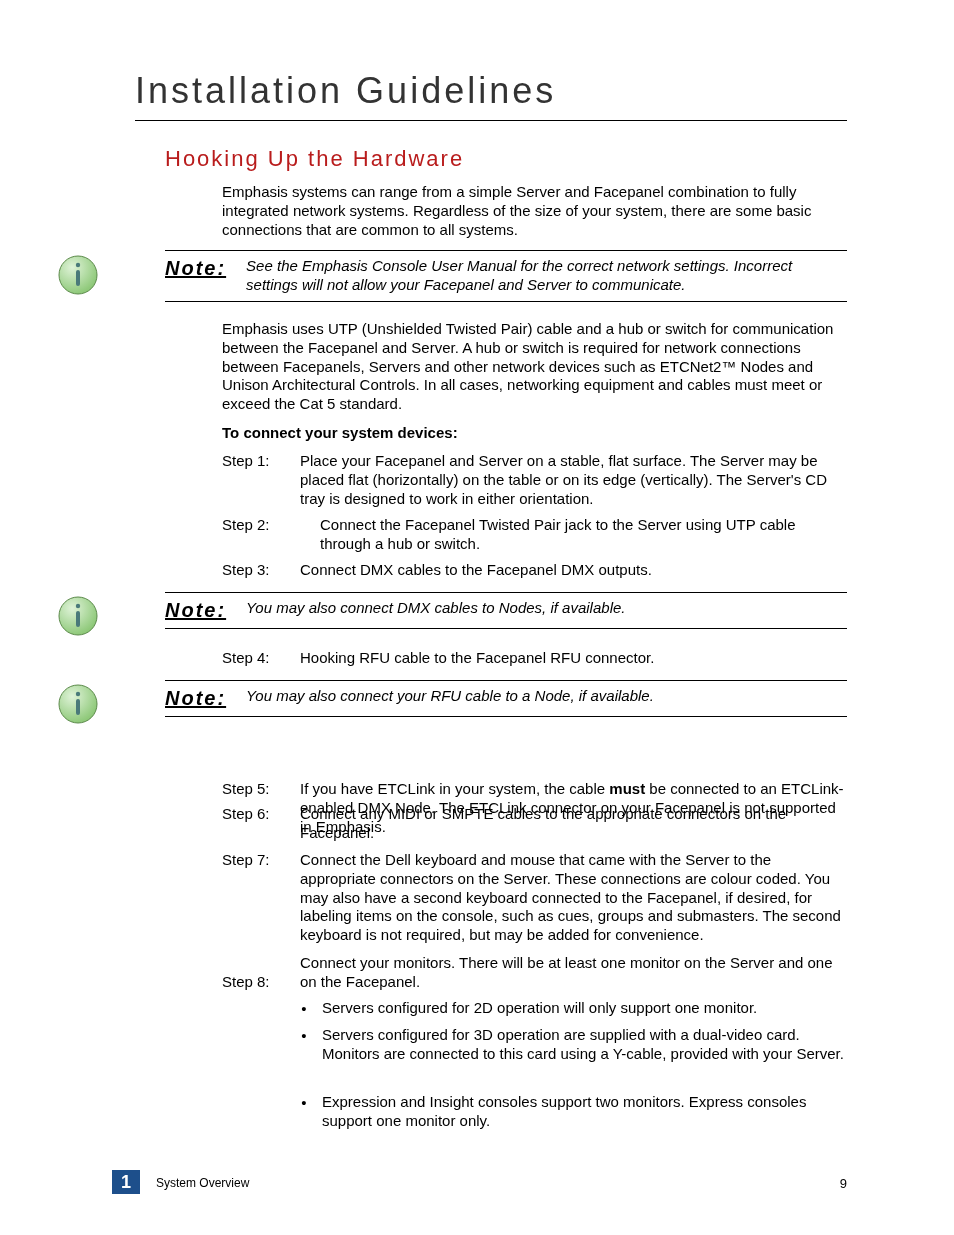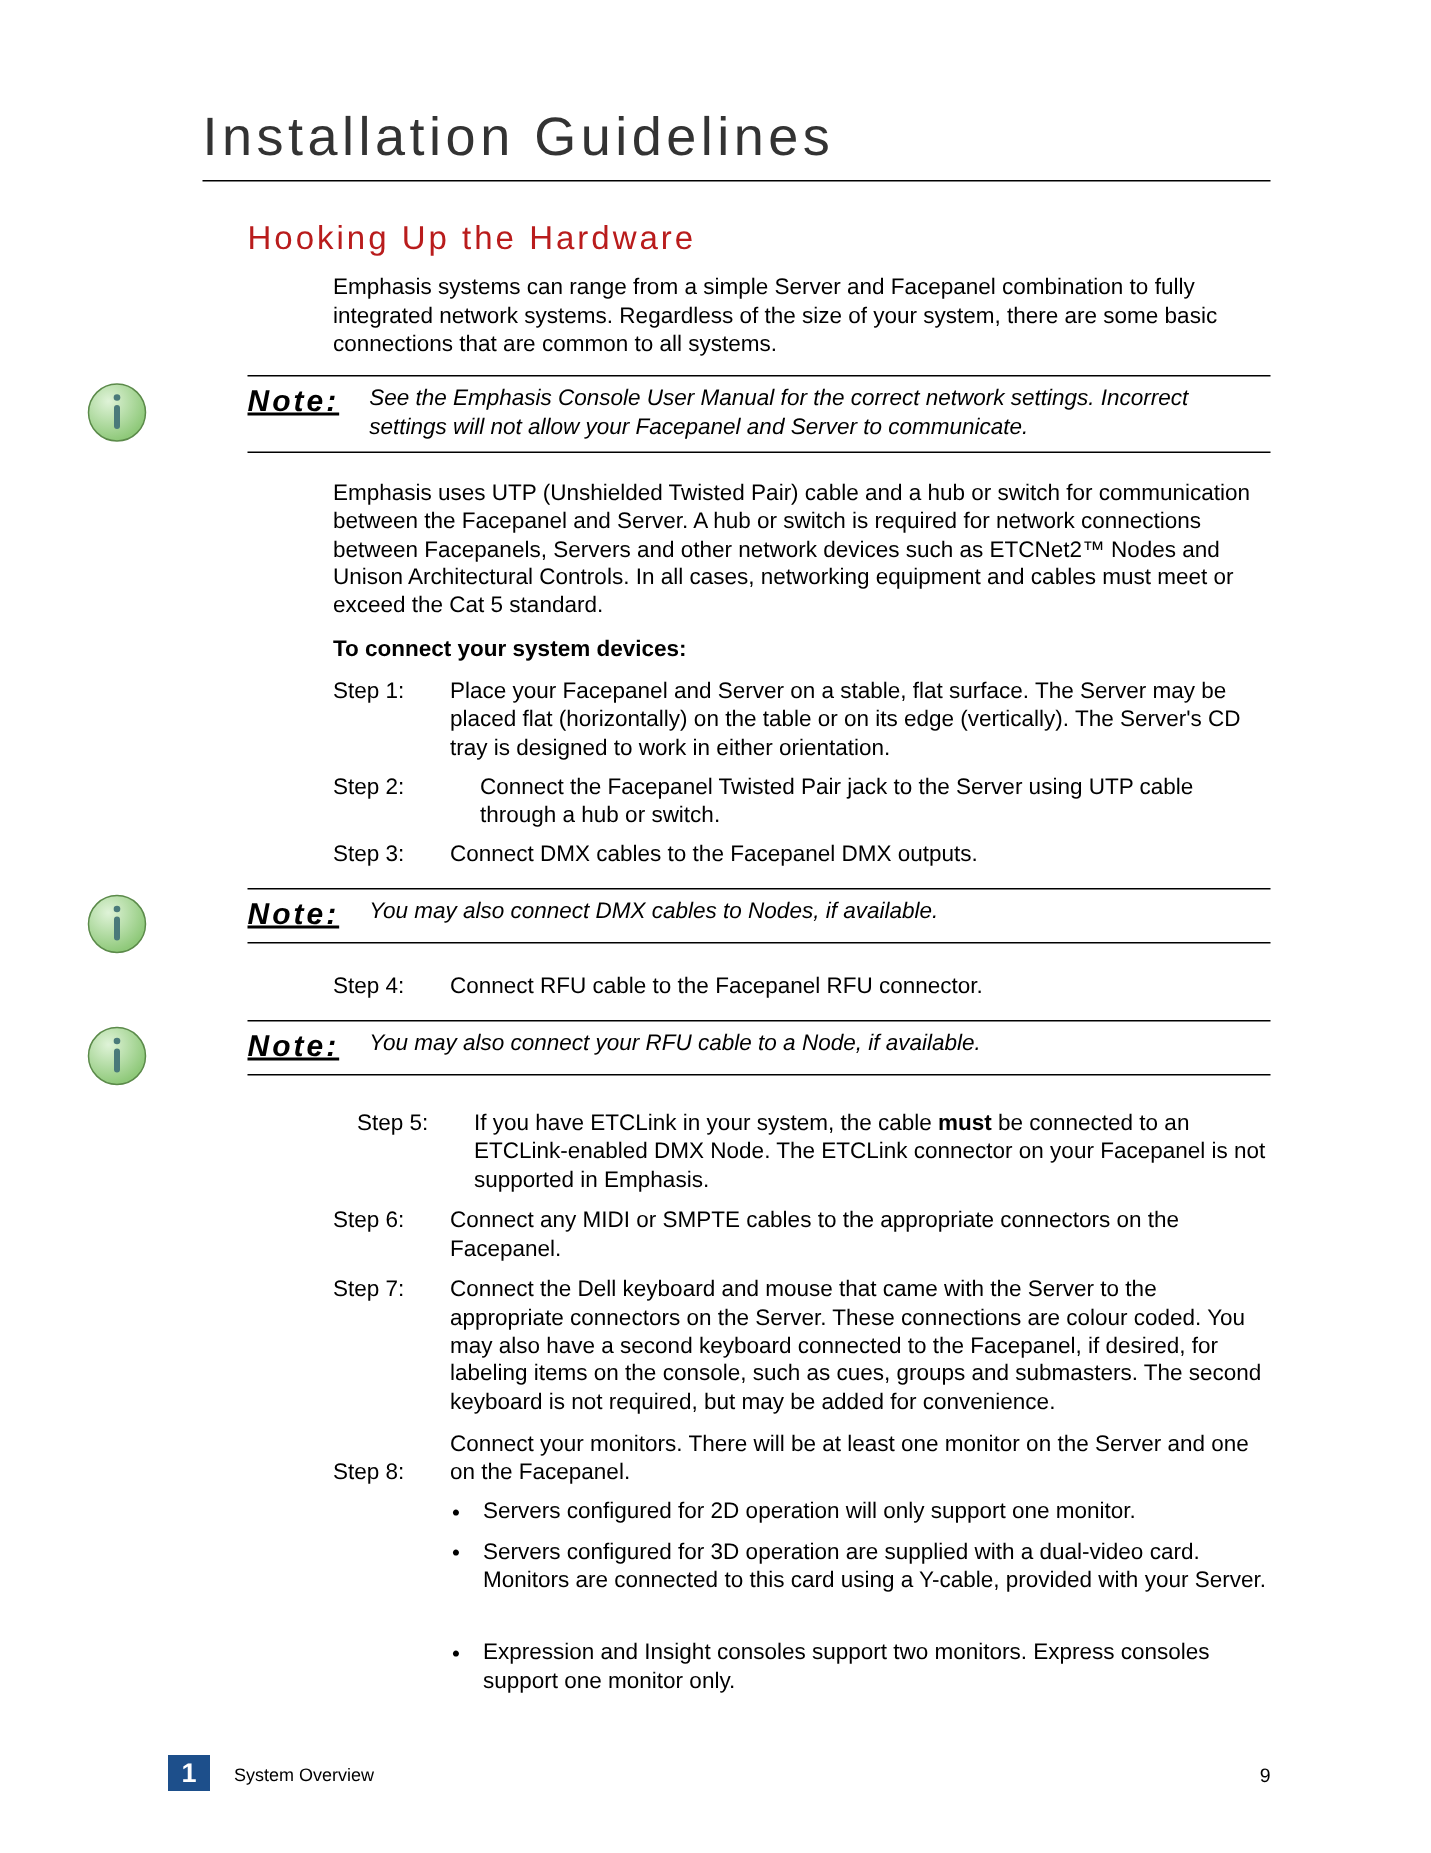--- a/index.html
+++ b/index.html
@@ -215,41 +215,41 @@
     <div class="note-rule-top"></div>
     <div class="note-flex">
       <div class="note-label">Note:</div>
       <div class="note-text">You may also connect DMX cables to Nodes, if available.</div>
     </div>
     <div class="note-rule-bottom"></div>
   </div>
 
   <div class="step-row" style="top:649px;">
     <div class="step-label">Step 4:</div>
-    <div class="step-text">Connect RFU cable to the Facepanel RFU connector.</div>
+    <div class="step-text">Hooking RFU cable to the Facepanel RFU connector.</div>
   </div>
 
   <div class="info-icon" style="top:683px;">
     <svg width="42" height="42" viewBox="0 0 42 42">
       <circle cx="21" cy="21" r="19" fill="url(#g1)" stroke="#5b8a4a" stroke-width="1"></circle>
       <circle cx="21" cy="11" r="2.2" fill="#4a7a7a"></circle>
       <rect x="19" y="16" width="4" height="16" rx="2" fill="#4a7a7a"></rect>
     </svg>
   </div>
 
   <div class="note-row" style="top:680px;">
     <div class="note-rule-top"></div>
     <div class="note-flex">
       <div class="note-label">Note:</div>
       <div class="note-text">You may also connect your RFU cable to a Node, if available.</div>
     </div>
     <div class="note-rule-bottom"></div>
   </div>
 
-  <div class="step-row" style="top:740px;margin-left:16px;">
+  <div class="step-row" style="top:780px;">
     <div class="step-label">Step 5:</div>
     <div class="step-text">
       <span>If you have ETCLink in your system, the cable </span><span class="bold">must</span><span> be connected to an ETCLink-enabled DMX Node. The ETCLink connector on your Facepanel is not supported in Emphasis.</span>
     </div>
   </div>
   <div class="step-row" style="top:805px;">
     <div class="step-label">Step 6:</div>
     <div class="step-text">Connect any MIDI or SMPTE cables to the appropriate connectors on the Facepanel.</div>
   </div>
   <div class="step-row" style="top:851px;">

